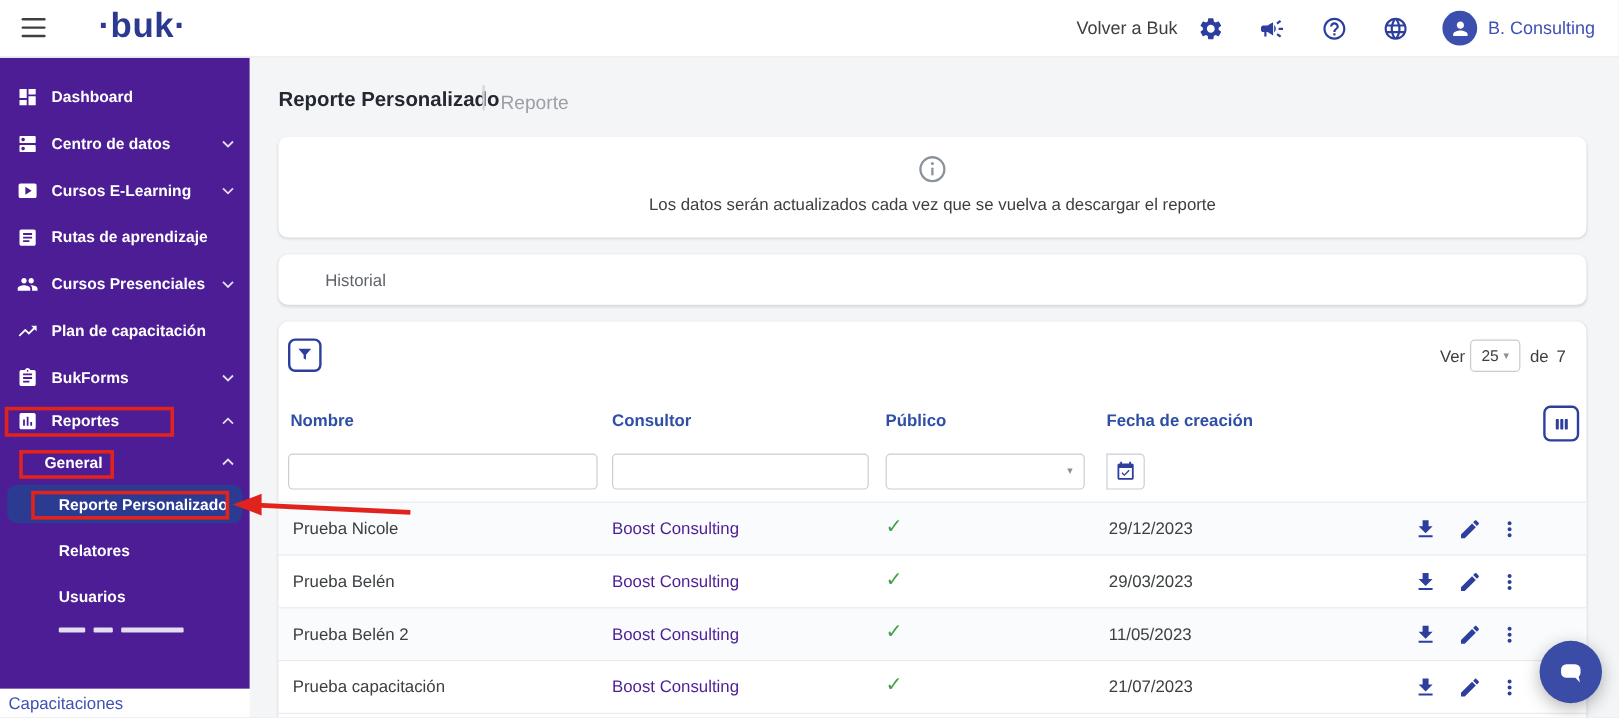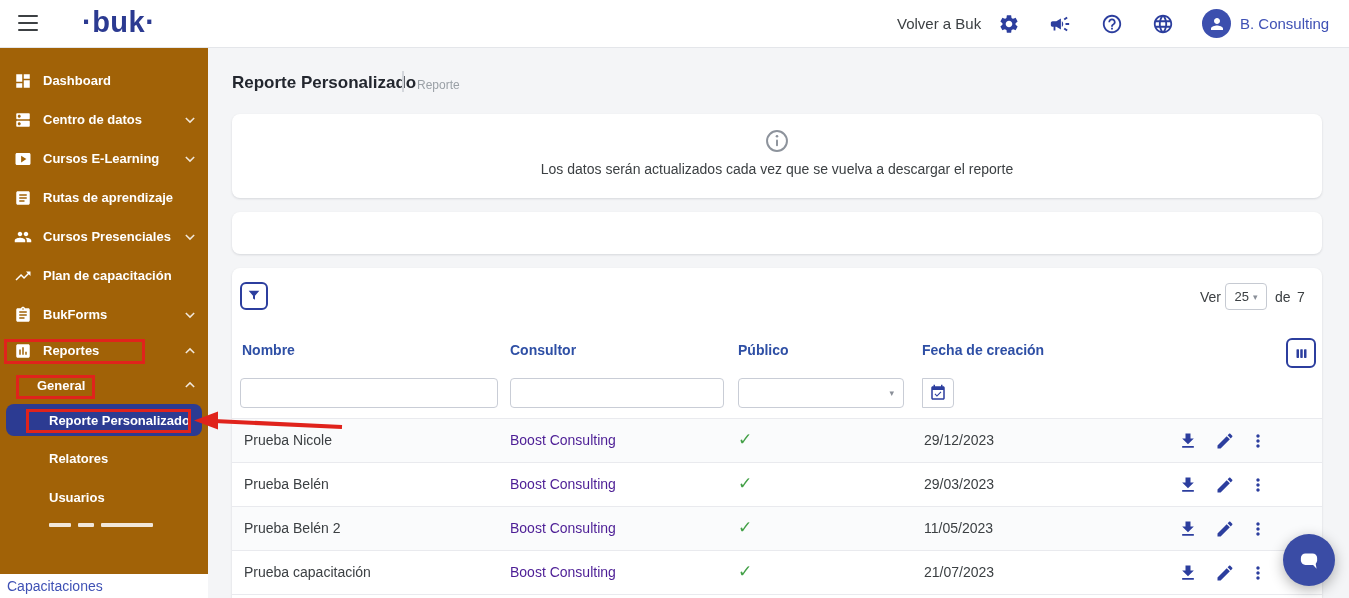--- a/index.html
+++ b/index.html
@@ -14,21 +14,21 @@
   .hamburger span { display:block; height:2px; background:#3c4043; margin-bottom:5px; border-radius:1px; }
   .brand { position:absolute; left:82px; top:6px; font-size:29px; font-weight:700; color:#2b3a91; letter-spacing:.5px; }
   .back-link { position:absolute; left:897px; top:15px; font-size:15px; color:#3c4043; cursor:pointer; }
   .top-ic { position:absolute; top:13px; width:22px; height:22px; cursor:pointer; }
   .top-ic svg { width:22px; height:22px; }
   .avatar { position:absolute; left:1202px; top:9px; width:29px; height:29px; border-radius:50%; background:#3c4fae; display:flex; align-items:center; justify-content:center; cursor:pointer; }
   .avatar svg { width:18px; height:18px; }
   .user-name { position:absolute; left:1240px; top:15px; font-size:15px; color:#3f51b5; font-weight:500; cursor:pointer; }
 
   
-  .sidebar { position:absolute; left:0; top:48px; width:208px; height:526px; background:#a16207; z-index:10; padding-top:13px; }
+  .sidebar { position:absolute; left:0; top:48px; width:208px; height:526px; background:#4c1d95; z-index:10; padding-top:13px; }
   .side-item { position:relative; display:flex; align-items:center; color:#ffffff; font-size:13px; font-weight:700; padding-left:14px; cursor:pointer; }
   .side-item .ic { width:18px; height:18px; margin-right:11px; flex:0 0 18px; display:flex; }
   .side-item .ic svg { width:18px; height:18px; }
   .side-item .chev { position:absolute; right:13px; top:50%; margin-top:-5px; width:10px; height:10px; opacity:.85; }
   .lvl0 { height:39px; }
   .lvl1 { height:36px; padding-left:37px; }
   .lvl2 { height:38px; padding-left:49px; }
   .active-pill { position:absolute; left:6px; right:6px; top:1px; bottom:2px; background:#2c3b92; border-radius:8px; z-index:-1; }
   .side-footer-logo { position:absolute; left:4px; top:549px; font-size:21px; font-weight:700; color:#ffffff; letter-spacing:.5px; }
   .side-bottom-strip { position:absolute; left:0; top:574px; width:208px; height:24px; background:#ffffff; z-index:11; }
@@ -36,21 +36,21 @@
   .frag { position:absolute; height:4px; background:rgba(255,255,255,.85); border-radius:1px; }
 
   
   .red-box { position:absolute; border:3px solid #e0231c; z-index:40; pointer-events:none; }
   .annot-arrow { position:absolute; left:192px; top:407px; z-index:41; pointer-events:none; }
 
   
   .main-bg { position:absolute; left:208px; top:48px; width:1141px; height:550px; background:#f4f5f7; }
   .page-title { position:absolute; left:232px; top:73px; font-size:17px; font-weight:700; color:#23272f; }
   .crumb-sep { position:absolute; left:402px; top:71px; width:2px; height:21px; background:#d4d7dc; }
-  .crumb { position:absolute; left:417px; top:78px; font-size:12px; color:#9aa0a6; }
+  .crumb { position:absolute; left:417px; top:78px; font-size:16px; color:#9aa0a6; }
 
   .card { position:absolute; background:#ffffff; border-radius:8px; box-shadow:0 1px 2px rgba(16,24,40,.05), 0 1px 3px rgba(16,24,40,.08); }
   .info-card { left:232px; top:114px; width:1090px; height:84px; text-align:center; }
   .info-card .iic { display:inline-block; margin-top:14px; }
   .info-card .msg { font-size:14px; color:#3c4043; margin-top:3px; }
 
   .tabs-card { left:232px; top:212px; width:1090px; height:42px; display:flex; align-items:stretch; padding-left:14px; }
   .tab { display:flex; align-items:center; padding:0 25px; font-size:14px; color:#5f6368; cursor:pointer; }
   .tab.active { color:#3f51b5; font-weight:500; background:#edf1fb; border-bottom:3px solid #3f51b5; border-radius:6px 6px 0 0; }
 
@@ -248,20 +248,21 @@
       <svg width="26" height="26" viewBox="0 0 24 24">
           <circle cx="12" cy="12" r="9.2" fill="none" stroke="#8d939c" stroke-width="1.8"></circle>
           <rect x="11.1" y="10.6" width="1.8" height="6.2" rx=".9" fill="#8d939c"></rect>
           <circle cx="12" cy="7.6" r="1.2" fill="#8d939c"></circle>
         </svg>
     </span>
     <div class="msg">Los datos serán actualizados cada vez que se vuelva a descargar el reporte</div>
   </div>
 
   <div class="card tabs-card">
+    <div class="tab">Historial</div>
   </div>
 
   <div class="card table-card">
 
     <div class="btn-outline funnel-btn">
       <svg width="16" height="16" viewBox="0 0 24 24">
           <path d="M4 4h16l-6.5 7.5v6.2l-3-2v-4.2z" fill="#2c3e9e"></path>
         </svg>
     </div>
 

